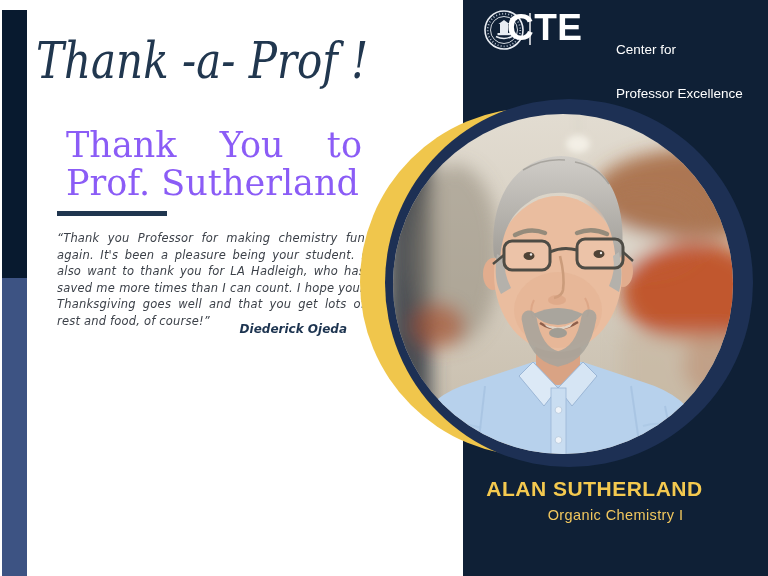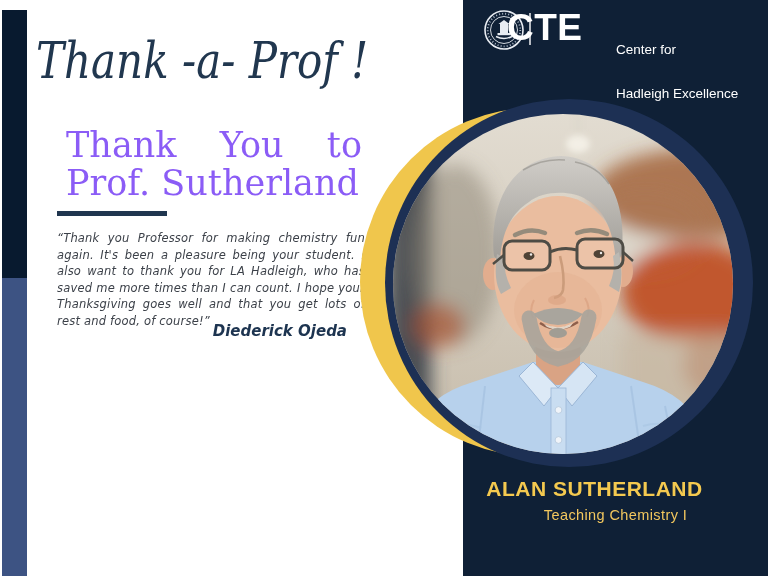--- a/index.html
+++ b/index.html
@@ -27,21 +27,21 @@
   .divider{position:absolute;left:57px;top:211px;width:110px;height:5px;background:#20364F;}
   .quote{
     position:absolute;left:57px;top:230px;width:308px;margin:0;
     font-family:"DejaVu Sans",sans-serif;font-style:italic;
     font-size:11.5px;line-height:16.6px;letter-spacing:0.2px;
     color:#3C4149;text-align:justify;
   }
   .attribution{
     position:absolute;left:57px;top:322px;width:290px;
     font-family:"DejaVu Sans",sans-serif;font-style:italic;font-weight:bold;
-    font-size:15px;color:#1D3450;text-align:right;
+    font-size:12px;color:#1D3450;text-align:right;
   }
 
   
   .panel{position:absolute;left:463px;top:0;width:305px;height:576px;background:#0F2036;}
 
   
   .seal{position:absolute;left:483px;top:9px;width:42px;height:42px;}
   .logo-divider{position:absolute;left:529px;top:13px;width:1.5px;height:32px;background:rgba(255,255,255,0.7);}
   .logo-acronym{
     position:absolute;left:507px;top:7px;
@@ -94,21 +94,21 @@
     <circle cx="21" cy="21" r="16.3" fill="none" stroke="#C9D2DE" stroke-width="1.8" stroke-dasharray="1 2.1" opacity="0.85"></circle>
     <rect x="17" y="15" width="8" height="9" fill="#E8ECF2"></rect>
     <path d="M15.5 15 L21 11 L26.5 15 Z" fill="#E8ECF2"></path>
     <rect x="14.5" y="24" width="13" height="2.2" fill="#E8ECF2"></rect>
     <path d="M13 27.5 Q21 31.5 29 27.5" stroke="#E8ECF2" stroke-width="1.4" fill="none"></path>
   </svg>
   <div class="logo-divider"></div>
   <div class="logo-acronym">CTE</div>
   <div class="logo-name">
     <span>Center for</span>
-    <span>Hadleigh Excellence</span>
+    <span>Professor Excellence</span>
   </div>
 
   <div class="circle-gold"></div>
   <div class="circle-ring"></div>
   <div class="photo">
     <svg width="340" height="340" viewBox="0 0 340 340">
       <defs>
         <linearGradient id="bgG" x1="0" y1="0" x2="0" y2="1">
           <stop offset="0" stop-color="#E2DCD1"></stop>
           <stop offset="0.55" stop-color="#D3CBBD"></stop>
@@ -192,15 +192,15 @@
         <path d="M147 209 Q165 221 185 208" stroke="#8E5F4B" stroke-width="2.5" fill="none"></path>
         <path d="M151 210 Q165 217 180 209 L177 213 Q165 218 154 213 Z" fill="#EFE7DA" opacity="0.85"></path>
 
         <path d="M136 204 Q142 240 165 245 Q190 240 196 203" stroke="#A8A49B" stroke-width="15" fill="none" opacity="0.9" stroke-linecap="round"></path>
         <ellipse cx="165" cy="219" rx="9" ry="5" fill="#A19D94"></ellipse>
       </g>
     </svg>
   </div>
 
   <div class="prof-name">ALAN SUTHERLAND</div>
-  <div class="prof-course">Teaching Chemistry I</div>
+  <div class="prof-course">Organic Chemistry I</div>
 
 </div>
 
 </body></html>

